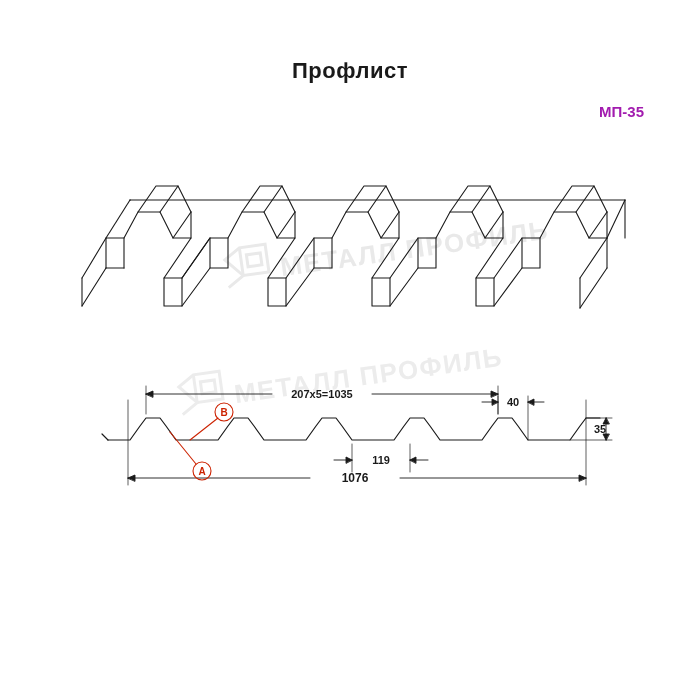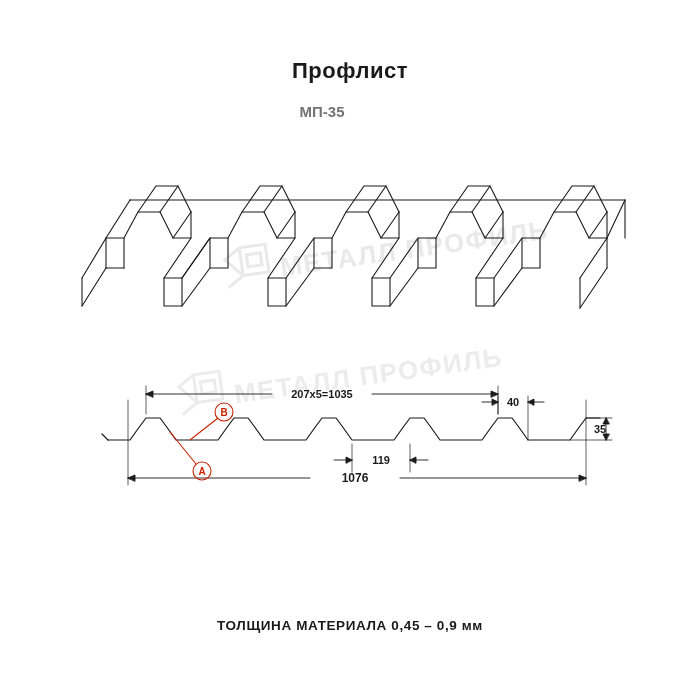--- a/index.html
+++ b/index.html
@@ -29,24 +29,24 @@
     font-size: 22px;
     font-weight: bold;
     letter-spacing: 0.5px;
     color: #1a1a1a;
   }
   .subtitle {
     position: absolute;
     top: 103px;
     left: 0;
     width: 644px;
-    text-align: center;
+    text-align: right;
     font-size: 15px;
     font-weight: bold;
-    color: #737373;
+    color: #a21caf;
   }
   .footer {
     position: absolute;
     top: 618px;
     left: 0;
     width: 700px;
     text-align: center;
     font-size: 13.5px;
     font-weight: bold;
     letter-spacing: 0.6px;
@@ -271,14 +271,13 @@
       <text x="255" y="142" text-anchor="middle" font-family="&quot;Liberation Sans&quot;, sans-serif" font-size="12" fill="#1a1a1a">1076</text>
       <text x="281" y="124" text-anchor="middle" font-family="&quot;Liberation Sans&quot;, sans-serif" font-size="11" fill="#1a1a1a">119</text>
       <text x="413" y="66" text-anchor="middle" font-family="&quot;Liberation Sans&quot;, sans-serif" font-size="11" fill="#1a1a1a">40</text>
       <text x="494" y="93" text-anchor="start" font-family="&quot;Liberation Sans&quot;, sans-serif" font-size="11" fill="#1a1a1a">35</text>
 
       <text x="124" y="76" text-anchor="middle" font-family="&quot;Liberation Sans&quot;, sans-serif" font-size="10" fill="#cc2200">B</text>
       <text x="102" y="135" text-anchor="middle" font-family="&quot;Liberation Sans&quot;, sans-serif" font-size="10" fill="#cc2200">A</text>
     </svg>
   </div>
 
-  <div class="footer">ТОЛЩИНА МАТЕРИАЛА 0,45 – 0,9 мм</div>
 </div>
 
 </body></html>

